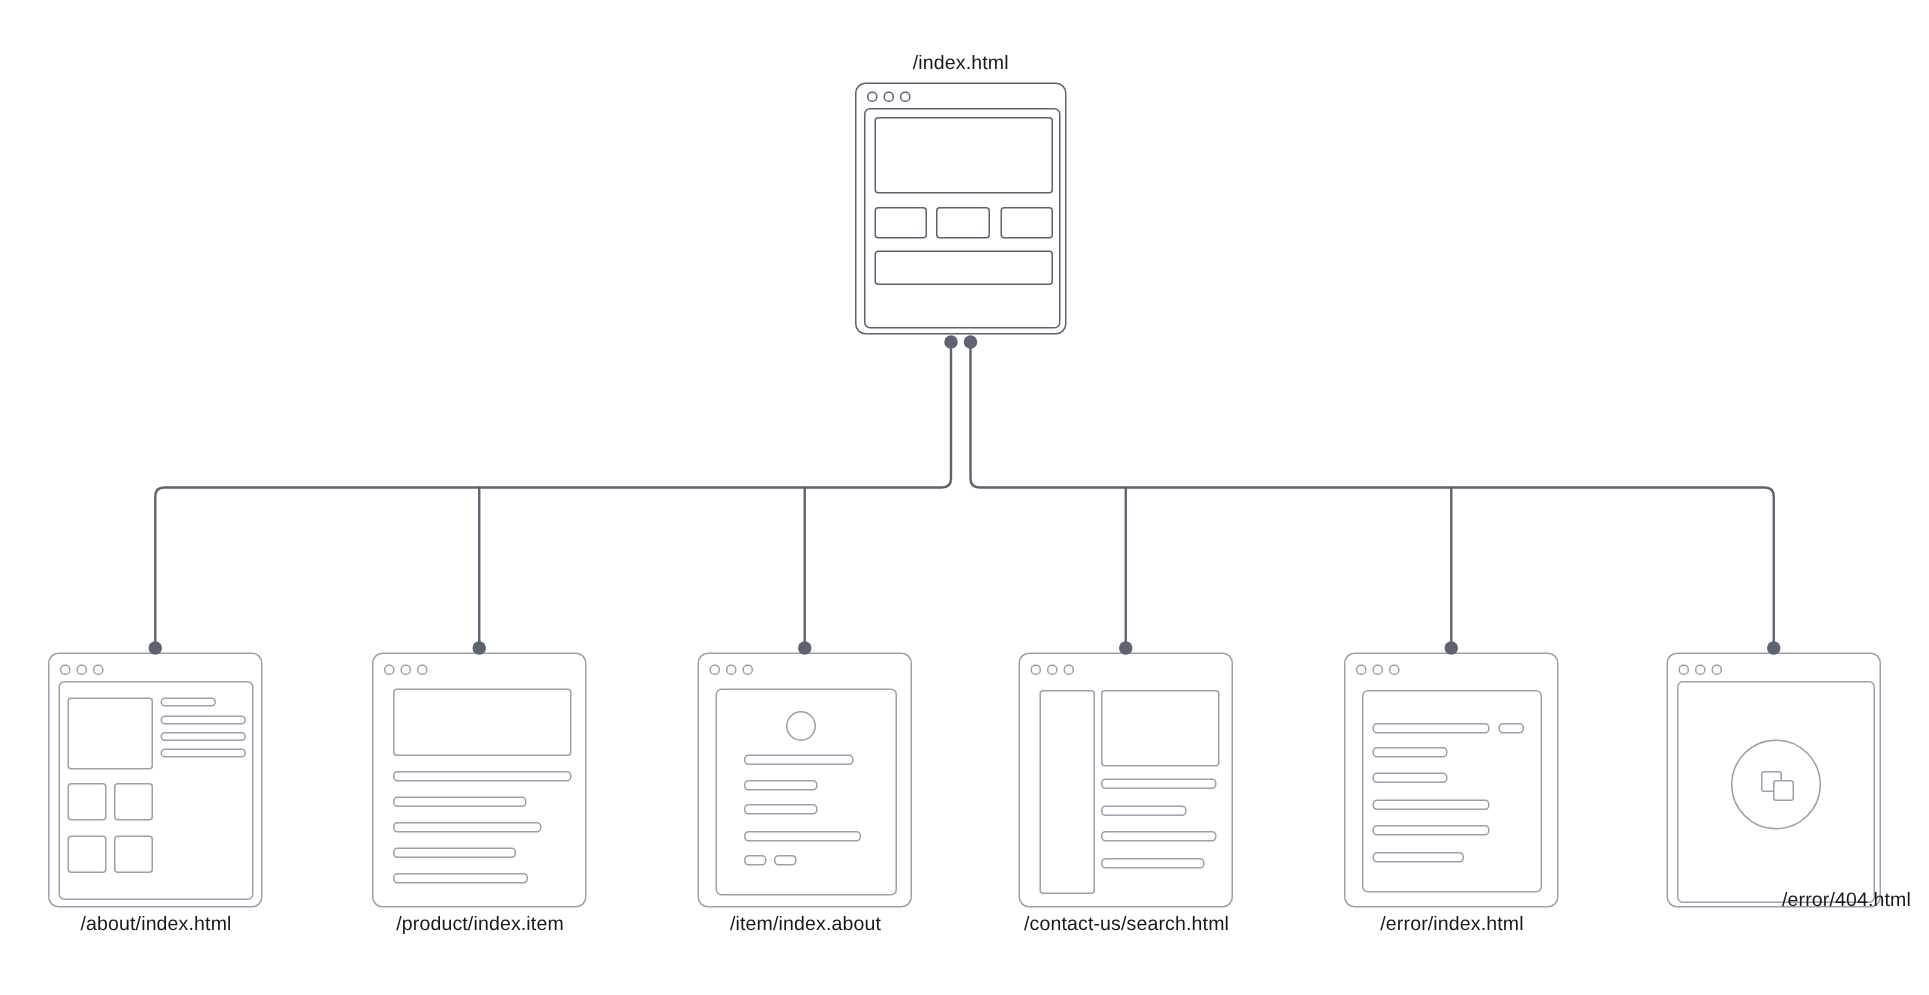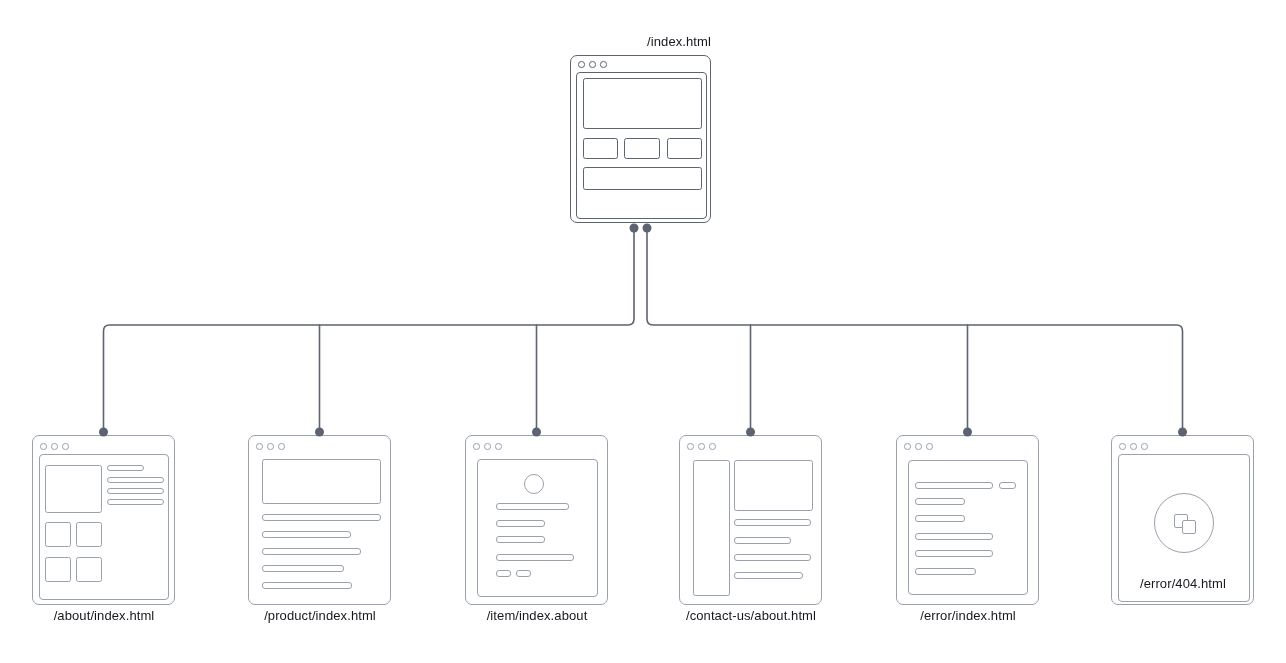--- a/index.html
+++ b/index.html
@@ -41,21 +41,21 @@
   svg.connectors {
     position:absolute; left:0; top:0; width:1286px; height:663px;
     pointer-events:none;
   }
 </style>
 </head>
 <body>
 
 <div class="canvas">
 
-  <div class="node-label" style="left:570px; top:34px; width:141px;text-align:right;">/index.html</div>
+  <div class="node-label" style="left:570px; top:34px; width:141px;">/index.html</div>
 
   <div class="window root" style="left:570px; top:55px; width:141px; height:168px;">
     <div class="dots">
       <span></span>
       <span></span>
       <span></span>
     </div>
     <div class="inner" style="left:5px; top:16px; width:131px; height:147px;"></div>
     <div class="shape rect" style="left:12px; top:22px; width:119px; height:51px;"></div>
     <div class="shape rect" style="left:12px; top:82px; width:35px; height:21px;"></div>
@@ -89,21 +89,21 @@
       <span></span>
       <span></span>
     </div>
     <div class="shape rect" style="left:13px; top:23px; width:119px; height:45px;"></div>
     <div class="shape" style="left:13px; top:78px; width:119px; height:7px;"></div>
     <div class="shape" style="left:13px; top:95px; width:89px; height:7px;"></div>
     <div class="shape" style="left:13px; top:112px; width:99px; height:7px;"></div>
     <div class="shape" style="left:13px; top:129px; width:82px; height:7px;"></div>
     <div class="shape" style="left:13px; top:146px; width:90px; height:7px;"></div>
   </div>
-  <div class="node-label" style="left:229px; top:608px; width:182px;">/product/index.html</div>
+  <div class="node-label" style="left:229px; top:608px; width:182px;">/product/index.item</div>
 
   <div class="window child" style="left:465px; top:435px; width:143px; height:170px;">
     <div class="dots">
       <span></span>
       <span></span>
       <span></span>
     </div>
     <div class="inner" style="left:11px; top:23px; width:121px; height:138px;"></div>
     <div class="shape circle" style="left:58px; top:38px; width:20px; height:20px;"></div>
     <div class="shape" style="left:30px; top:67px; width:73px; height:7px;"></div>
@@ -121,21 +121,21 @@
       <span></span>
       <span></span>
     </div>
     <div class="shape rect" style="left:13px; top:24px; width:37px; height:136px;"></div>
     <div class="shape rect" style="left:54px; top:24px; width:79px; height:51px;"></div>
     <div class="shape" style="left:54px; top:83px; width:77px; height:6.5px;"></div>
     <div class="shape" style="left:54px; top:101px; width:57px; height:6.5px;"></div>
     <div class="shape" style="left:54px; top:118px; width:77px; height:6.5px;"></div>
     <div class="shape" style="left:54px; top:136px; width:69px; height:6.5px;"></div>
   </div>
-  <div class="node-label" style="left:660px; top:608px; width:182px;">/contact-us/about.html</div>
+  <div class="node-label" style="left:660px; top:608px; width:182px;">/contact-us/search.html</div>
 
   <div class="window child" style="left:896px; top:435px; width:143px; height:170px;">
     <div class="dots">
       <span></span>
       <span></span>
       <span></span>
     </div>
     <div class="inner" style="left:11px; top:24px; width:120px; height:135px;"></div>
     <div class="shape" style="left:18px; top:46px; width:78px; height:7px;"></div>
     <div class="shape" style="left:102px; top:46px; width:17px; height:7px;"></div>
@@ -152,21 +152,21 @@
       <span></span>
       <span></span>
       <span></span>
     </div>
     <div class="inner" style="left:6px; top:18px; width:132px; height:148px;"></div>
     <div class="shape circle" style="left:42px; top:57px; width:60px; height:60px;">
       <div class="shape" style="left:19px; top:20px; width:14px; height:14px; border-radius:2px;"></div>
       <div class="shape" style="left:27px; top:26px; width:14px; height:14px; border-radius:2px; background:#ffffff;"></div>
     </div>
   </div>
-  <div class="node-label" style="left:1092px; top:576px; width:182px;">/error/404.html</div>
+  <div class="node-label" style="left:1092px; top:592px; width:182px;text-align:right;">/error/404.html</div>
 
   <svg class="connectors" viewBox="0 0 1286 663" xmlns="http://www.w3.org/2000/svg">
     <g stroke="#5d6370" stroke-width="1.6" fill="none" stroke-linecap="round">
       <path d="M634 226 V319 Q634 325 628 325 H109.5 Q103.5 325 103.5 331 V431"></path>
       <path d="M647 226 V319 Q647 325 653 325 H1176.5 Q1182.5 325 1182.5 331 V431"></path>
       <path d="M319.5 325 V431"></path>
       <path d="M536.5 325 V431"></path>
       <path d="M750.5 325 V431"></path>
       <path d="M967.5 325 V431"></path>
     </g>

